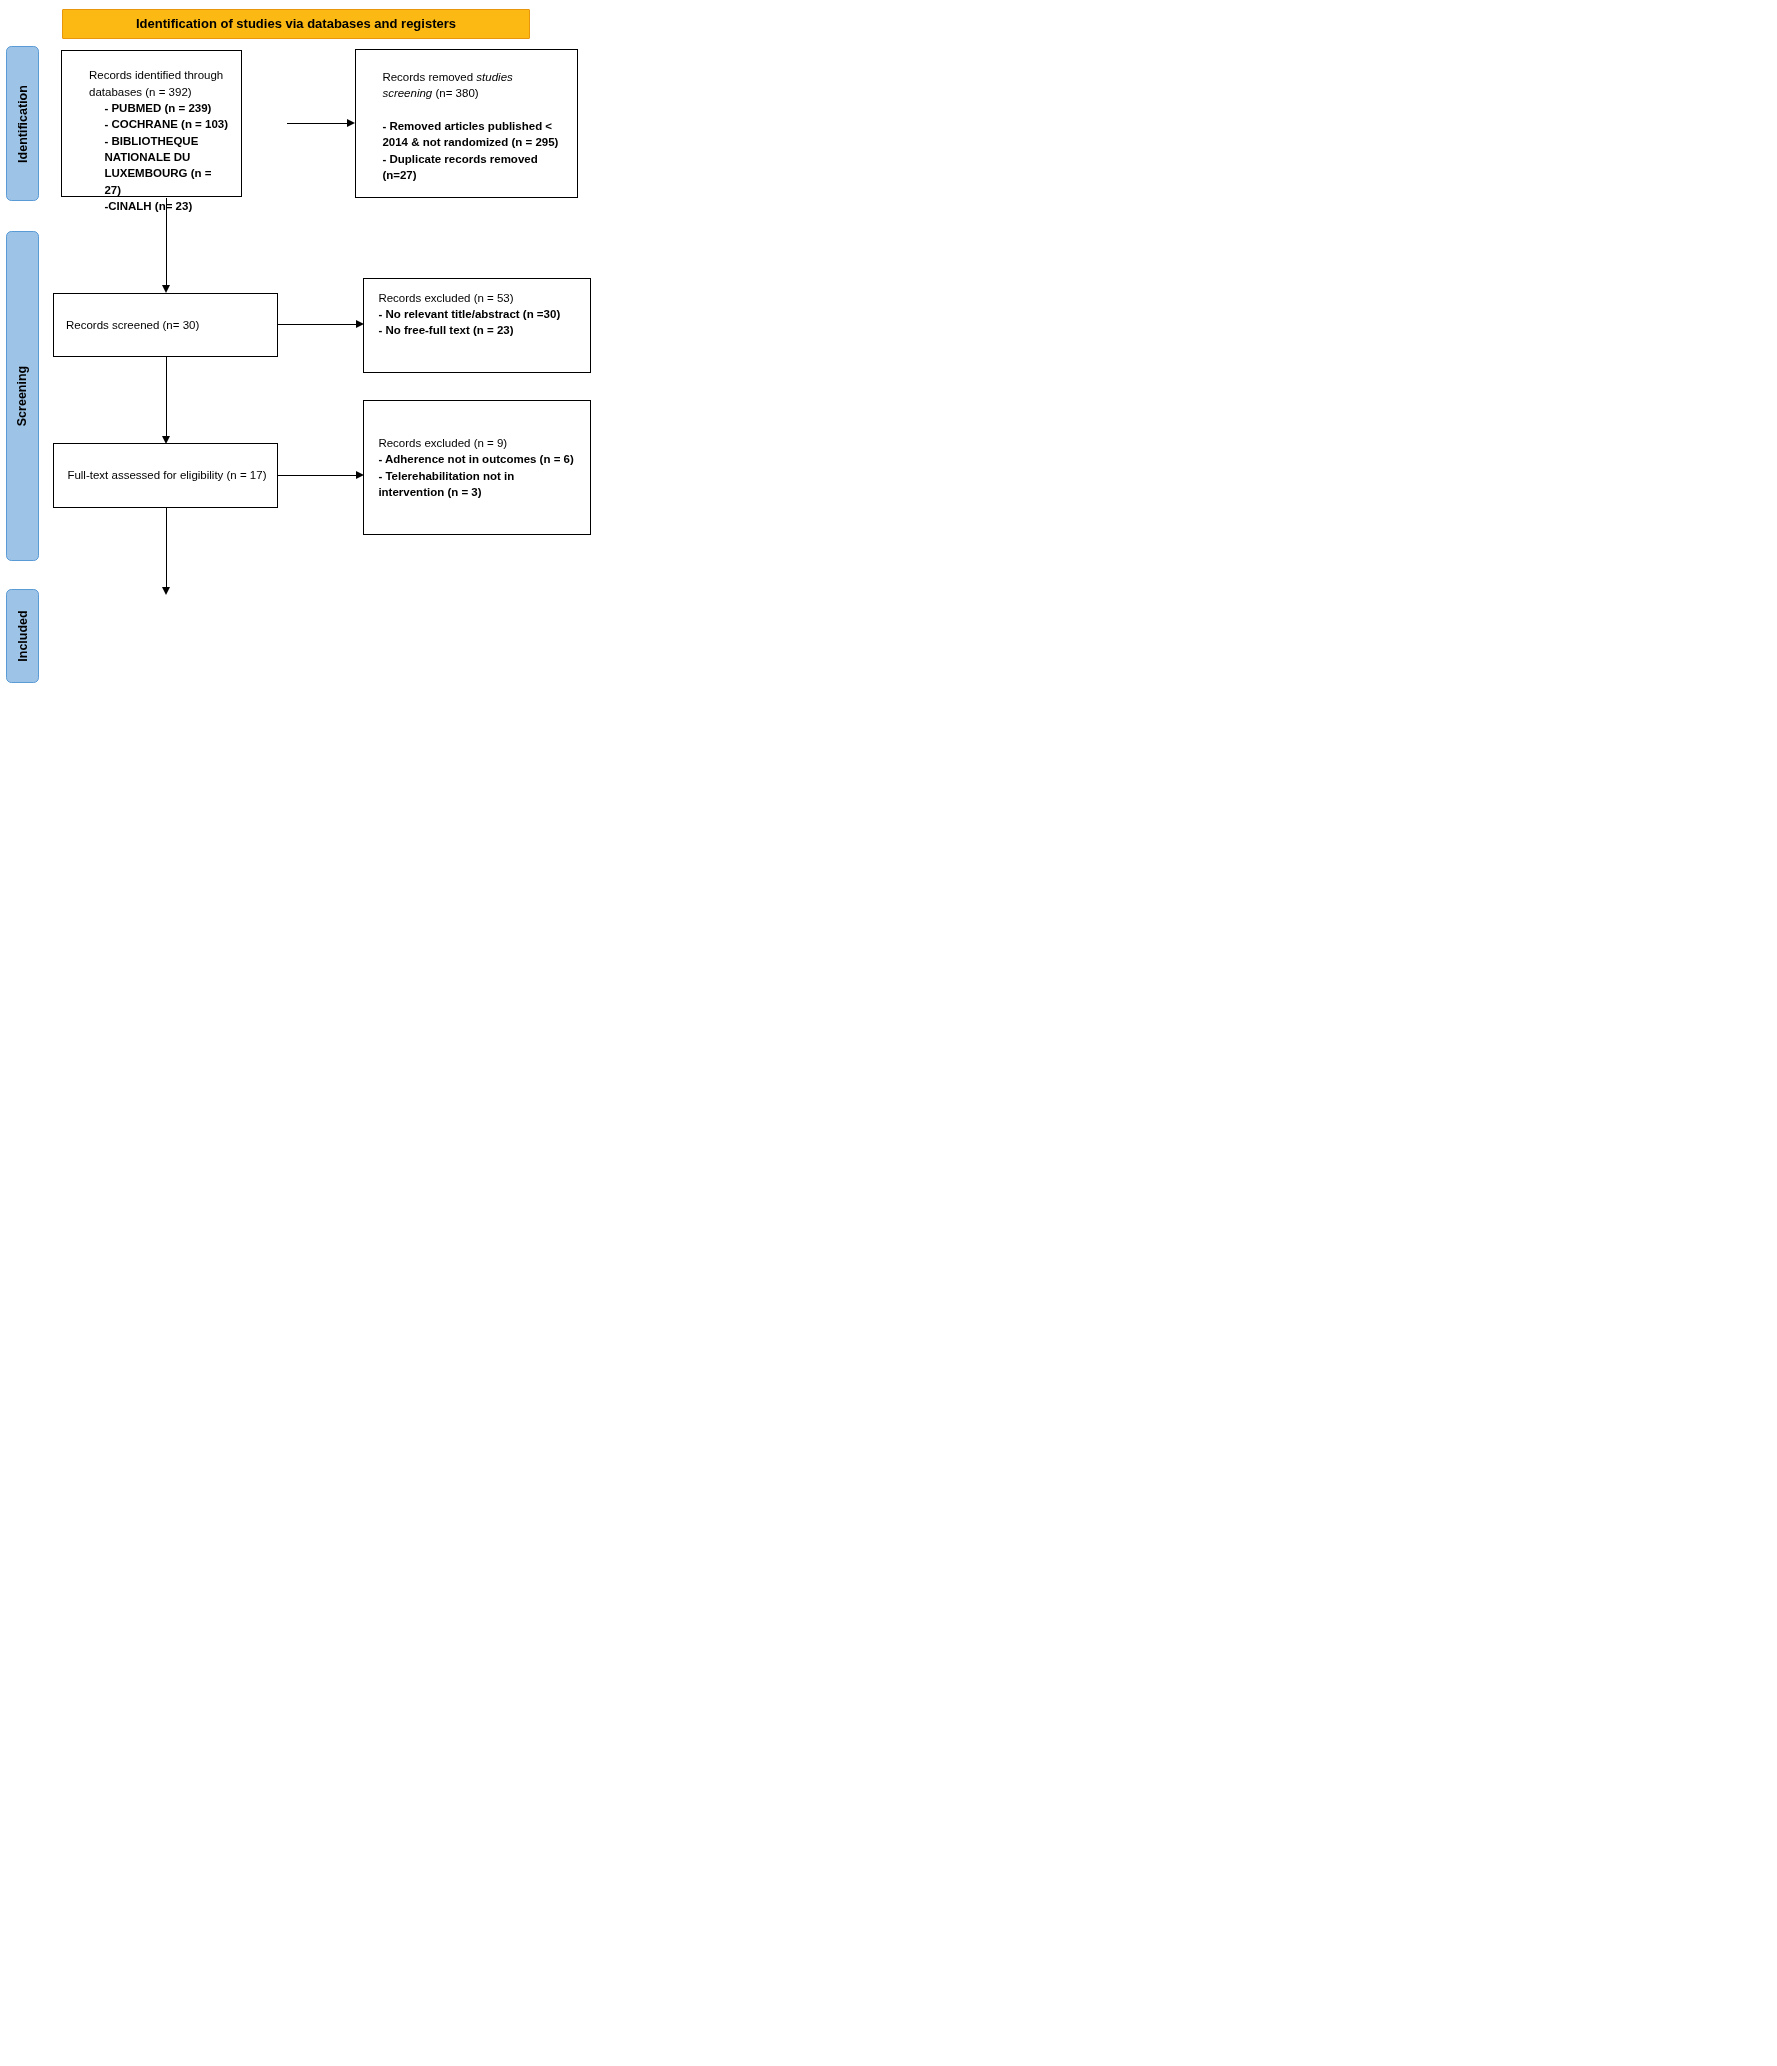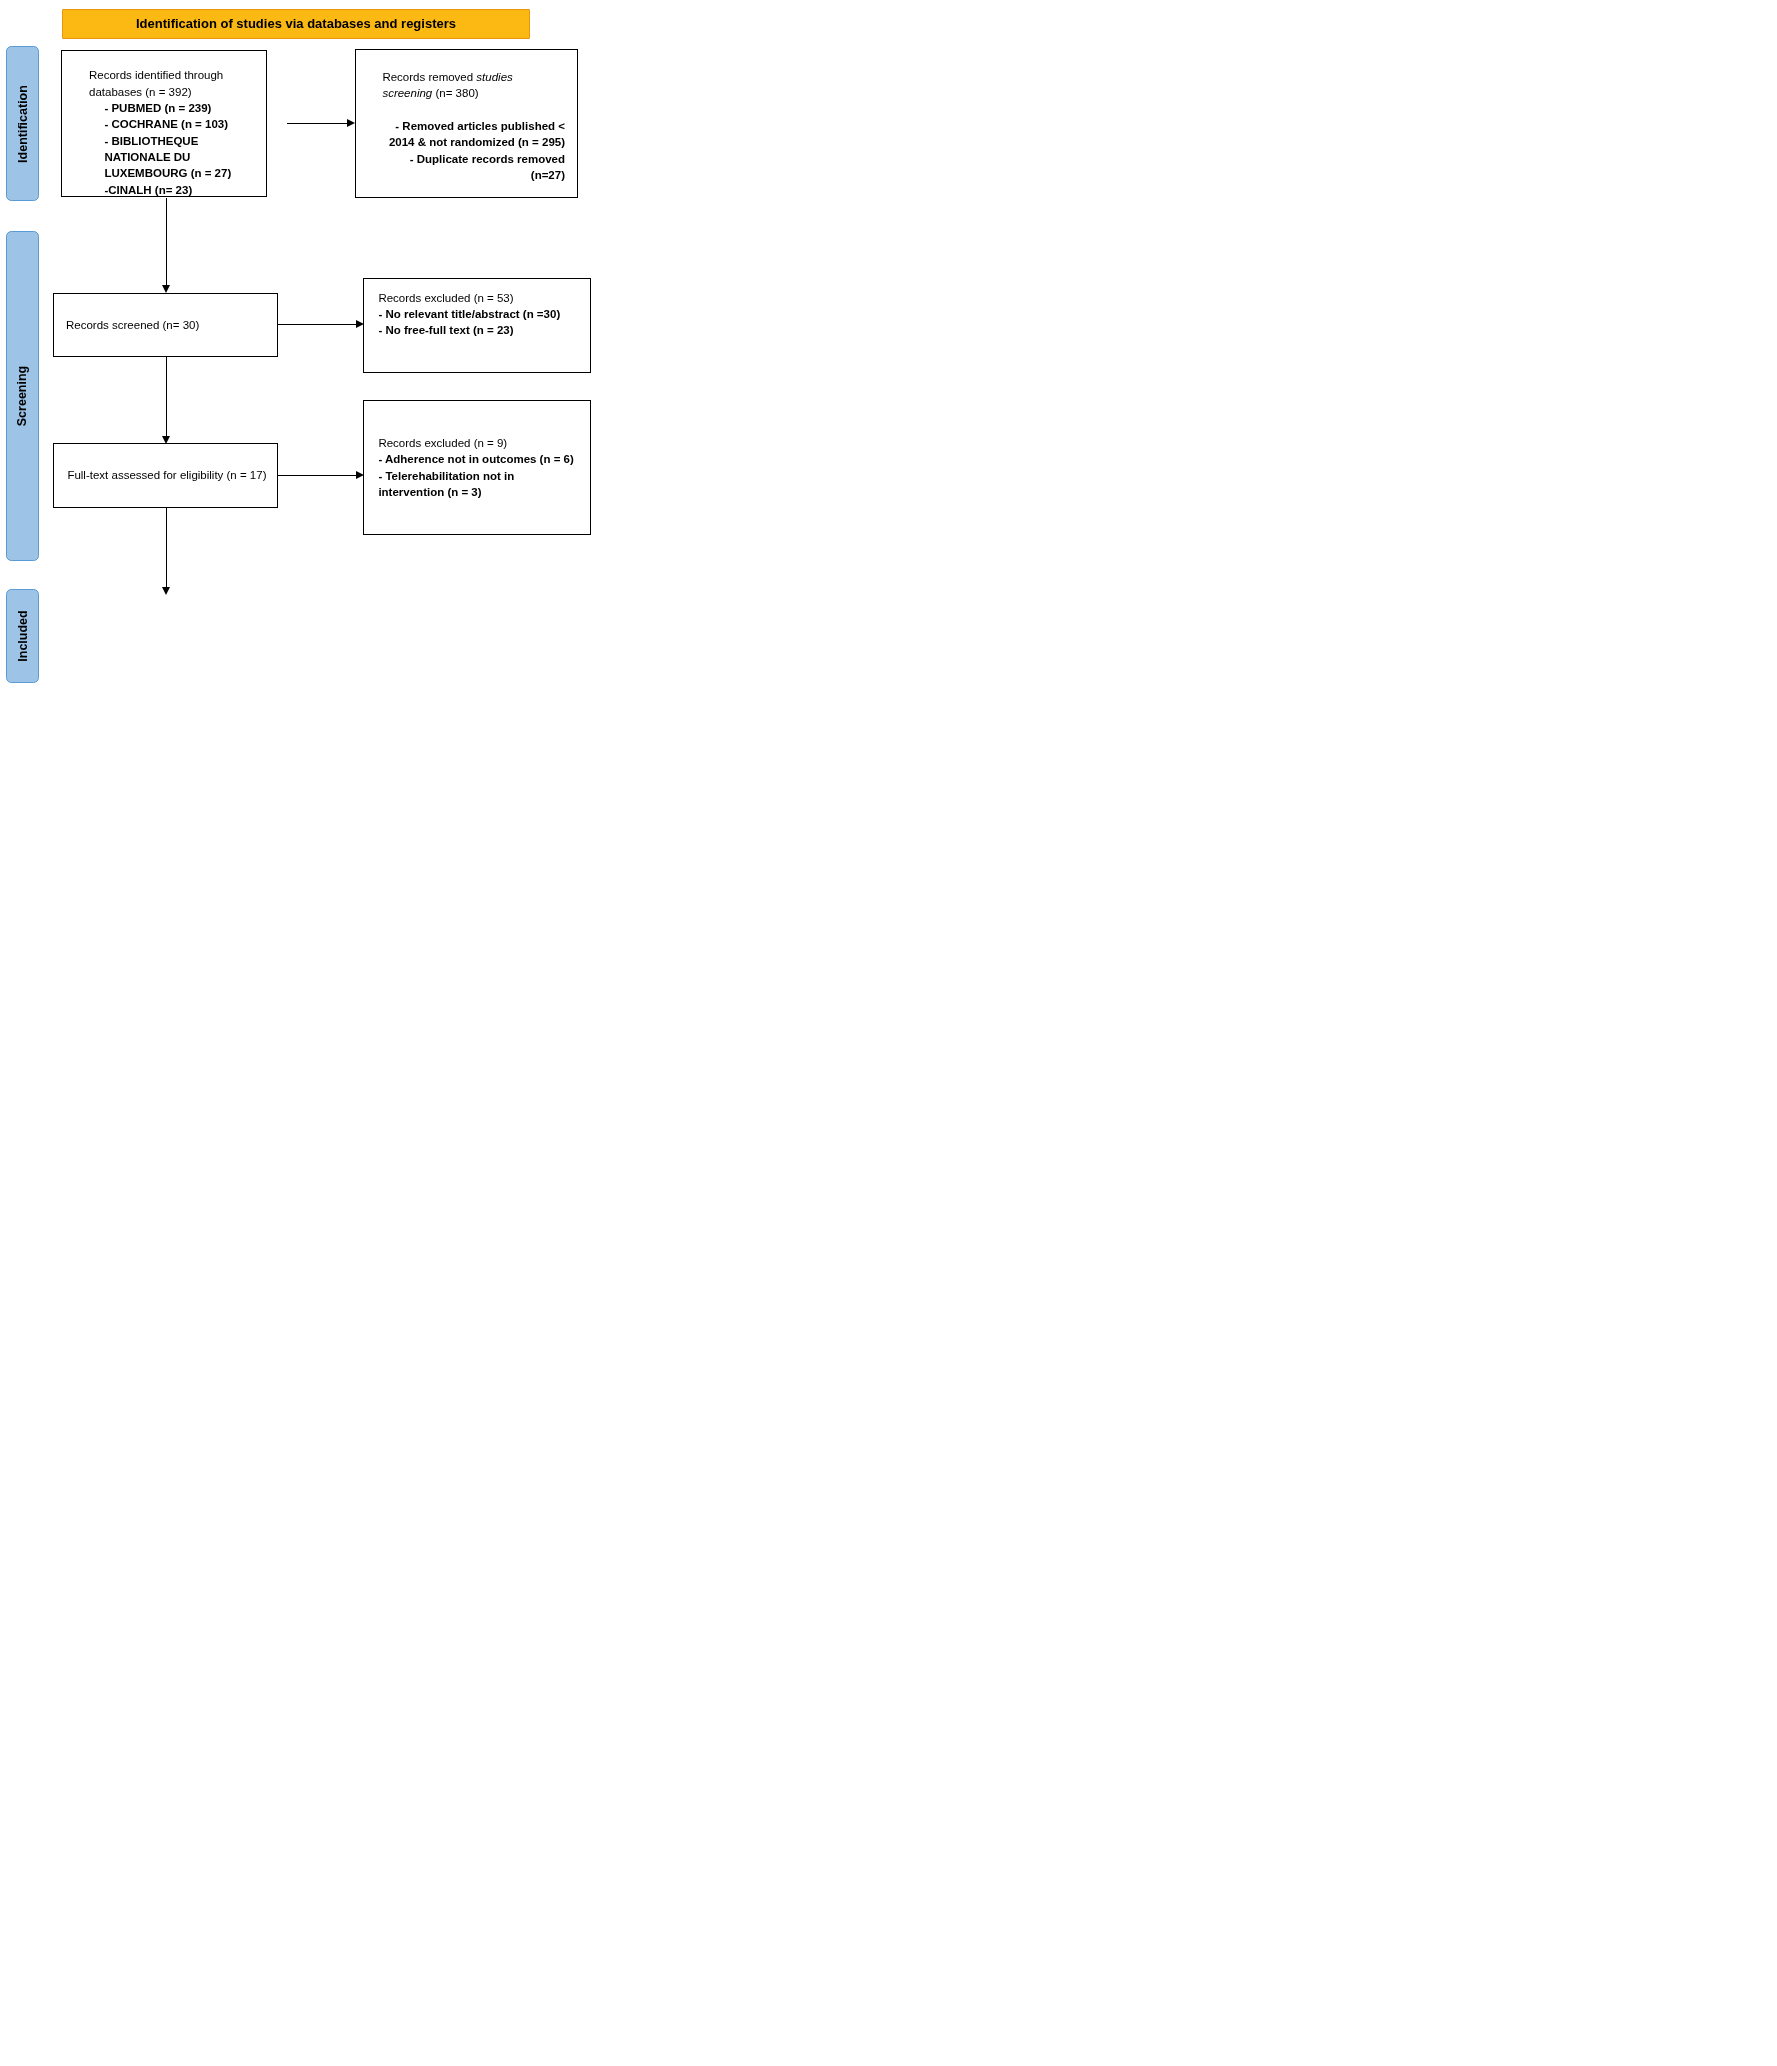--- a/index.html
+++ b/index.html
@@ -74,25 +74,25 @@
   }
   .flow-box p { margin: 0; }
   .box-item { margin: 0; font-weight: bold; }
   .italic { font-style: italic; }
   .center-v {
     display: flex;
     flex-direction: column;
     justify-content: center;
   }
 
-  .box-identified          { left: 61px; top: 50px;  width: 206px; height: 147px; padding: 16.3px 12px 0 27px; }
+  .box-identified          { left: 61px; top: 50px;  width: 181px; height: 147px; padding: 16.3px 12px 0 27px; }
   .box-identified .box-items { margin-left: 15.4px; }
 
   .box-removed             { left: 355px; top: 49px;  width: 223px; height: 149px; padding: 19px 12px 0 26.4px; }
-  .box-removed .box-items  { margin-top: 16.3px; text-align: right; }
+  .box-removed .box-items  { margin-top: 16.3px; }
 
   .box-screened            { left: 53px; top: 293px;  width: 225px; height: 64px; padding: 0 9.6px 0 12px; }
 
   .box-excluded-screening  { left: 363px; top: 278px;  width: 228px; height: 95px; padding: 10.6px 10.6px 0 14.4px; }
 
   .box-fulltext            { left: 53px; top: 443px;  width: 225px; height: 65px; padding: 0 5.8px 0 13.4px; }
 
   .box-excluded-eligibility{ left: 363px; top: 400px;  width: 228px; height: 135px; padding: 0 9.6px 0 14.4px; justify-content: center; }
 
   .box-included            { left: 59px; top: 594px; width: 225px; height: 90px; padding: 21.6px 9.6px 0 18px; }

